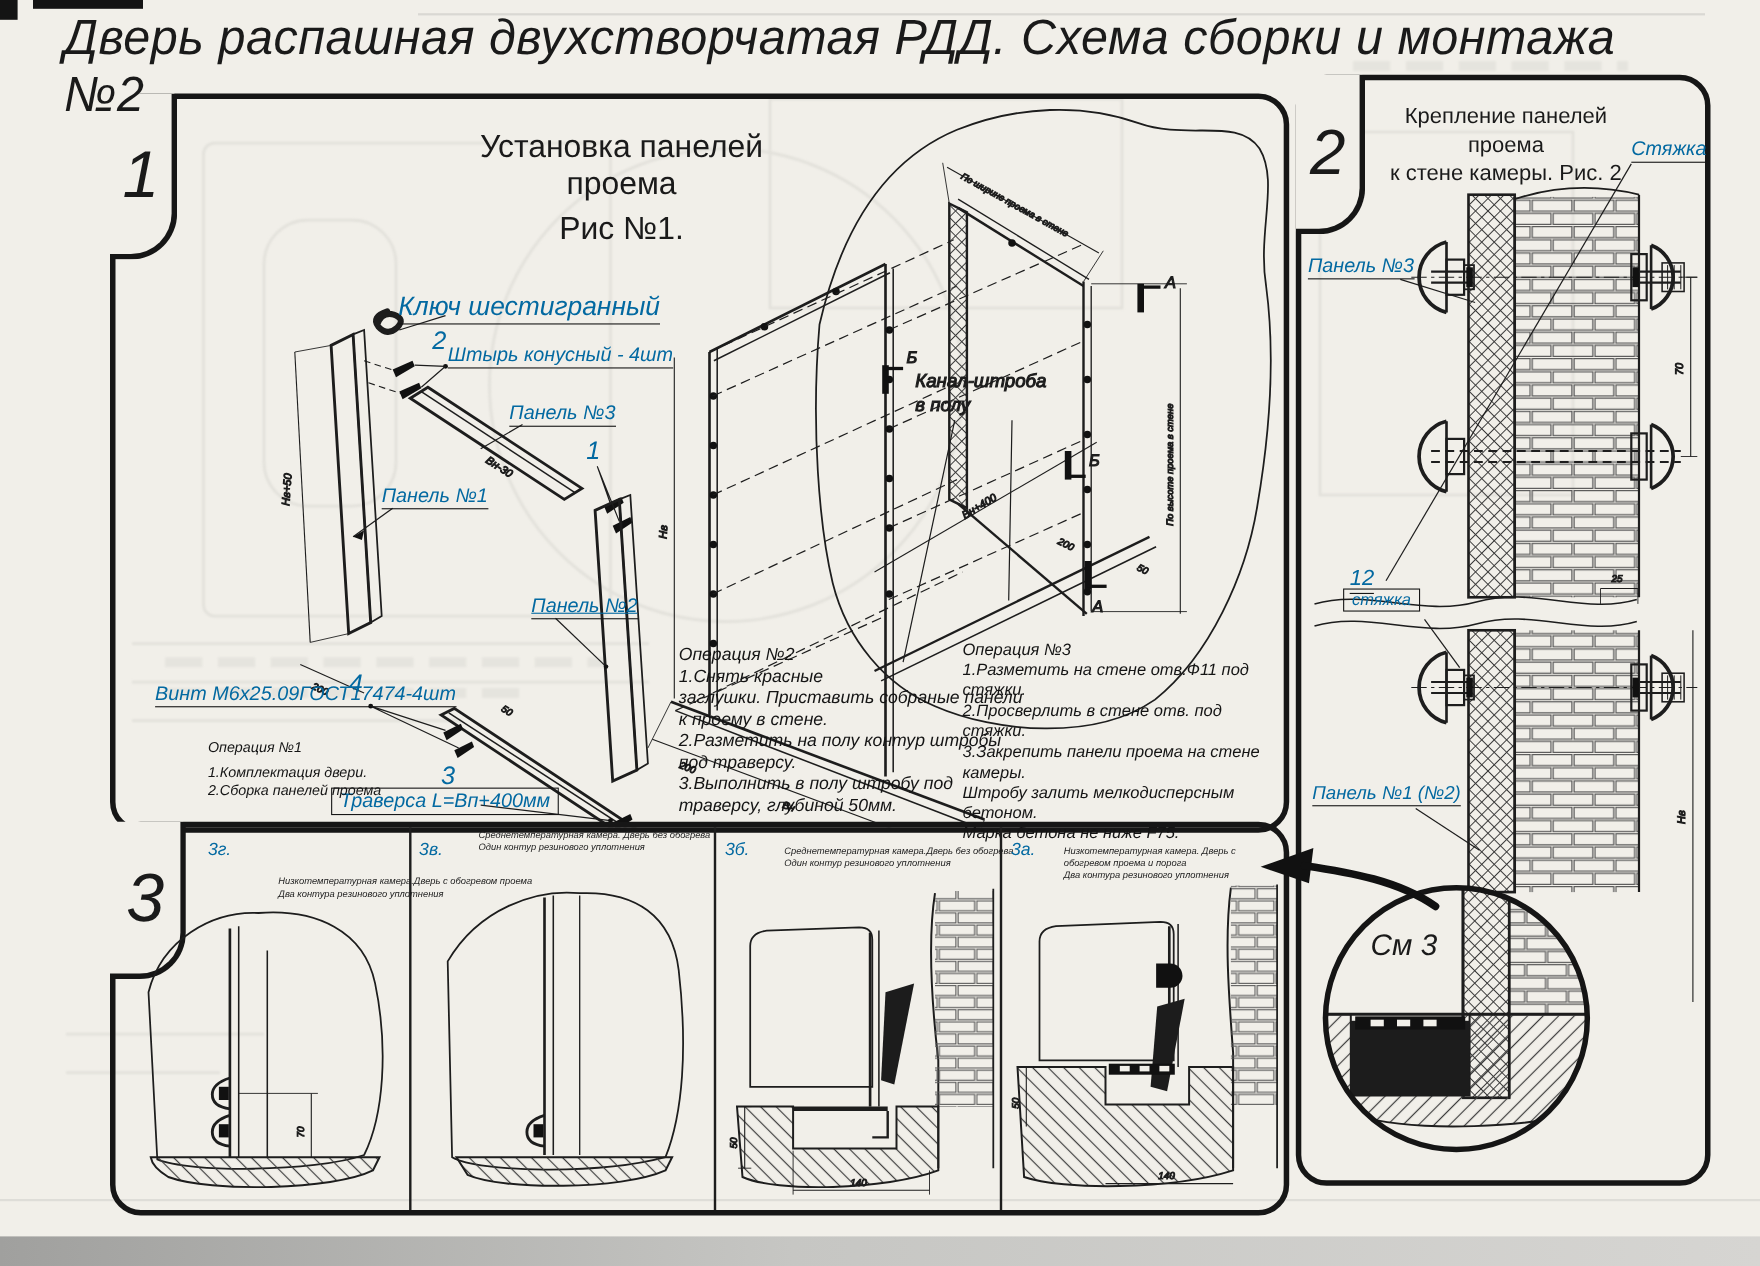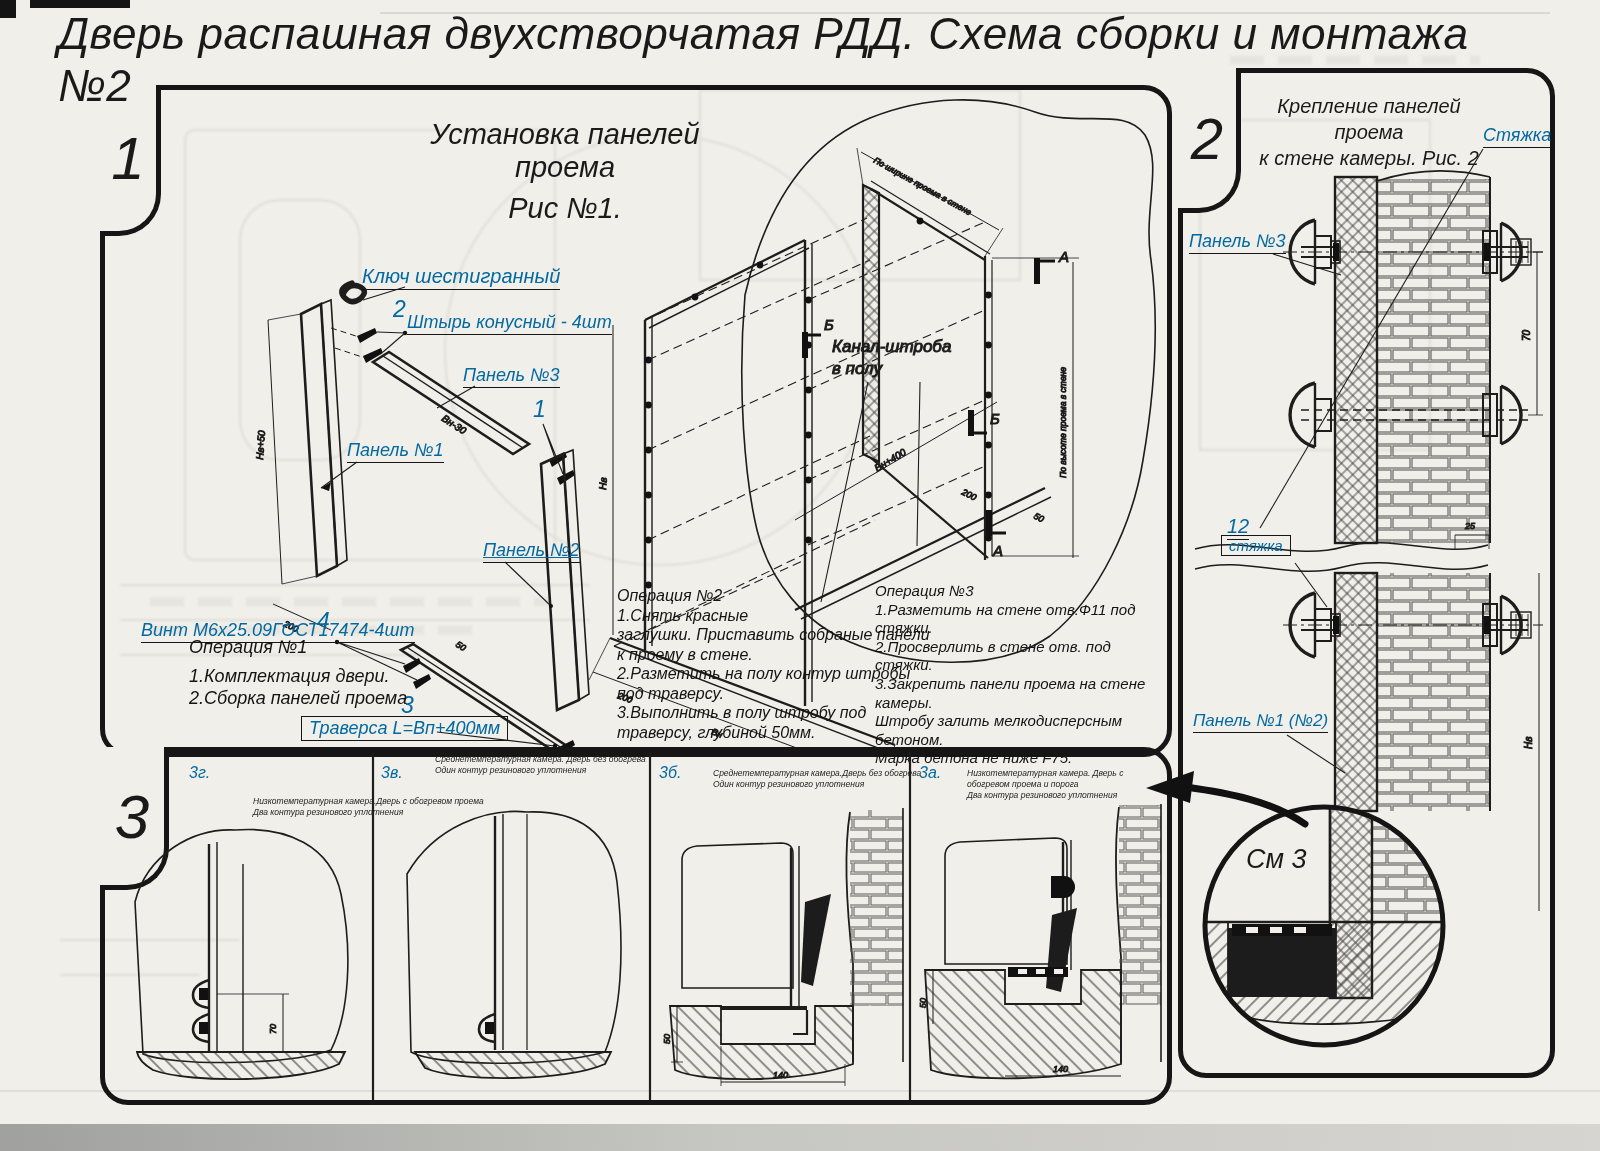--- a/index.html
+++ b/index.html
@@ -13,21 +13,21 @@
   .lbl{position:absolute;font-style:italic;white-space:nowrap;color:#0369a1;z-index:4;}
   .ul{border-bottom:1.6px solid #161616;padding-bottom:1px;}
   .box{border:1.6px solid #161616;padding:1px 7px;background:transparent;}
   .callout{font-size:23px;font-style:italic;}
   .figsvg{position:absolute;left:0;top:0;z-index:3;}
   svg text{font-family:"Liberation Sans",sans-serif;font-style:italic;fill:#1a1a1a;}
   .ops{position:absolute;font-style:italic;color:#141414;z-index:4;}
   .ops .t{margin-bottom:6px;}
   .title{position:absolute;left:58px;top:8px;width:1524px;font-size:45px;font-style:italic;
          letter-spacing:.5px;z-index:3;transform:scaleX(.98);transform-origin:left;}
-  .figtitle{position:absolute;text-align:center;font-style:italic;z-index:4;}
+  .figtitle{position:absolute;text-align:center;z-index:4;}
   .cap{position:absolute;font-size:8.5px;font-style:italic;line-height:1.3;z-index:4;color:#222;}
   .scanband{position:absolute;left:0;top:1124px;width:1600px;height:27px;z-index:1;
             background:linear-gradient(to right,#a0a09e,#c6c6c3 45%,#d6d5d2);}
   .scanedge{position:absolute;left:0;top:1090px;width:1600px;height:2px;background:#deddd8;z-index:1;}
   .mark{position:absolute;background:#141414;z-index:3;}
 </style>
 </head>
 <body>
 
 <div id="sheet">
@@ -234,33 +234,33 @@
         <text x="954" y="172" font-size="15">А</text>
         <text x="888" y="466" font-size="15">А</text>
         <text x="719" y="240" font-size="15">Б</text>
         <text x="885" y="334" font-size="15">Б</text>
 
         <text x="727" y="262" font-size="17">Канал-штроба</text>
         <text x="727" y="284" font-size="17">в полу</text>
       </g>
     </svg>
 
-    <div class="lbl ul" style="left:257px;top:175px;font-size:20px;">Ключ шестигранный</div>
+    <div class="lbl ul" style="left:257px;top:175px;font-size:24px;">Ключ шестигранный</div>
     <div class="lbl callout" style="left:288px;top:206px;">2</div>
     <div class="lbl ul" style="left:302px;top:222px;font-size:18px;">Штырь конусный - 4шт</div>
     <div class="lbl ul" style="left:358px;top:275px;font-size:18px;">Панель №3</div>
     <div class="lbl callout" style="left:428px;top:306px;">1</div>
     <div class="lbl ul" style="left:242px;top:350px;font-size:18px;">Панель №1</div>
     <div class="lbl ul" style="left:378px;top:450px;font-size:18px;text-decoration:underline;">Панель №2</div>
     <div class="lbl callout" style="left:212px;top:518px;">4</div>
     <div class="lbl ul" style="left:36px;top:530px;font-size:18px;">Винт М6х25.09ГОСТ17474-4шт</div>
     <div class="lbl callout" style="left:296px;top:602px;">3</div>
     <div class="lbl box" style="left:196px;top:626px;font-size:18px;">Траверса  L=Вп+400мм</div>
 
-    <div class="ops" style="left:84px;top:546px;font-size:18px;line-height:1.25;">
+    <div class="ops" style="left:84px;top:582px;font-size:13px;line-height:1.25;">
       <div class="t">Операция №1</div>
       <div>1.Комплектация двери.</div>
       <div>2.Сборка панелей проема</div>
     </div>
     <div class="ops" style="left:512px;top:496px;font-size:16px;line-height:1.22;">
       <div>Операция №2</div>
       <div>1.Снять красные</div>
       <div>заглушки. Приставить собраные панели</div>
       <div>к проему в стене.</div>
       <div>2.Разметить на полу контур штробы</div>

